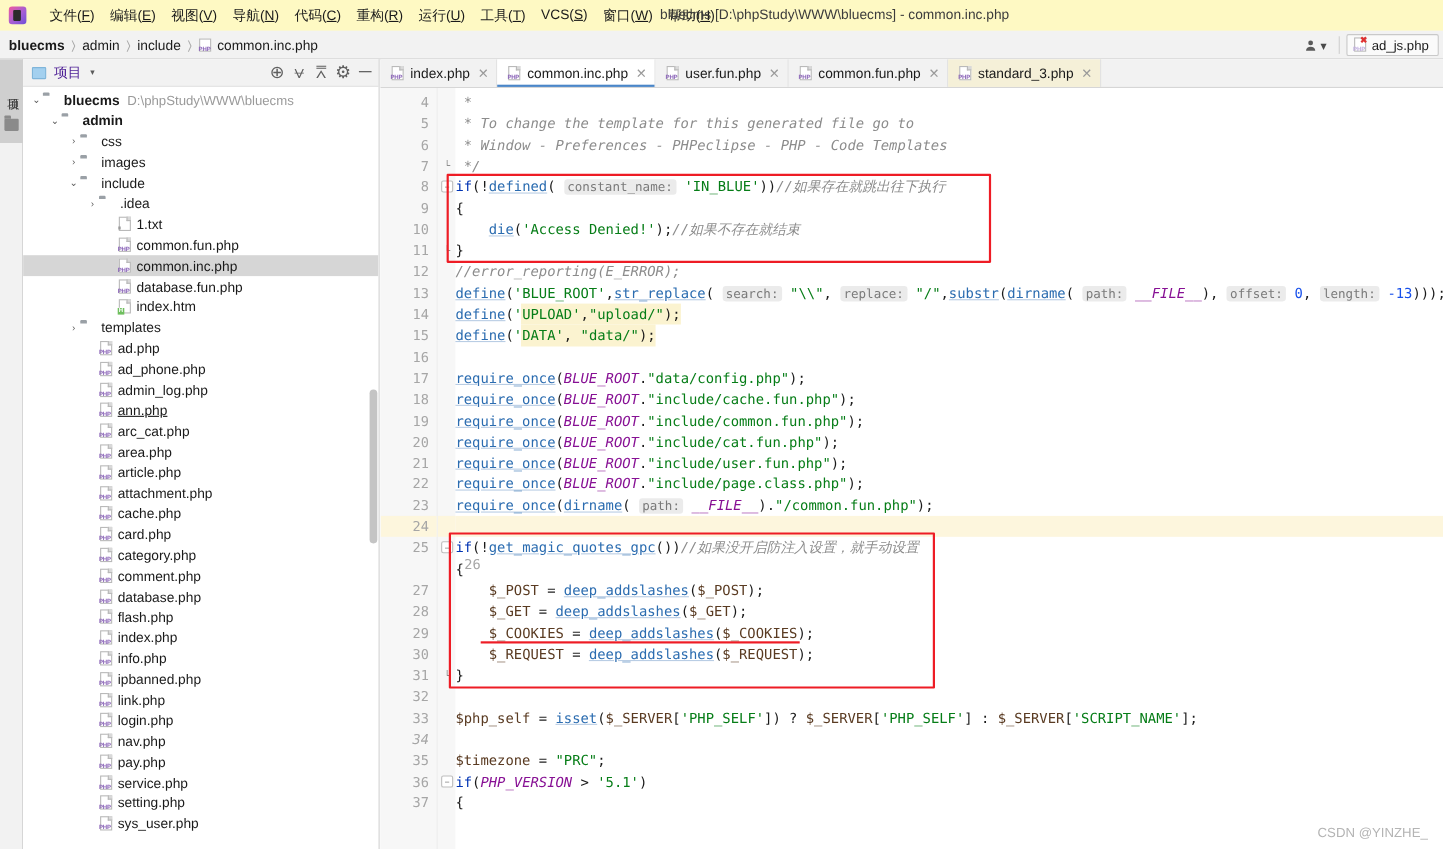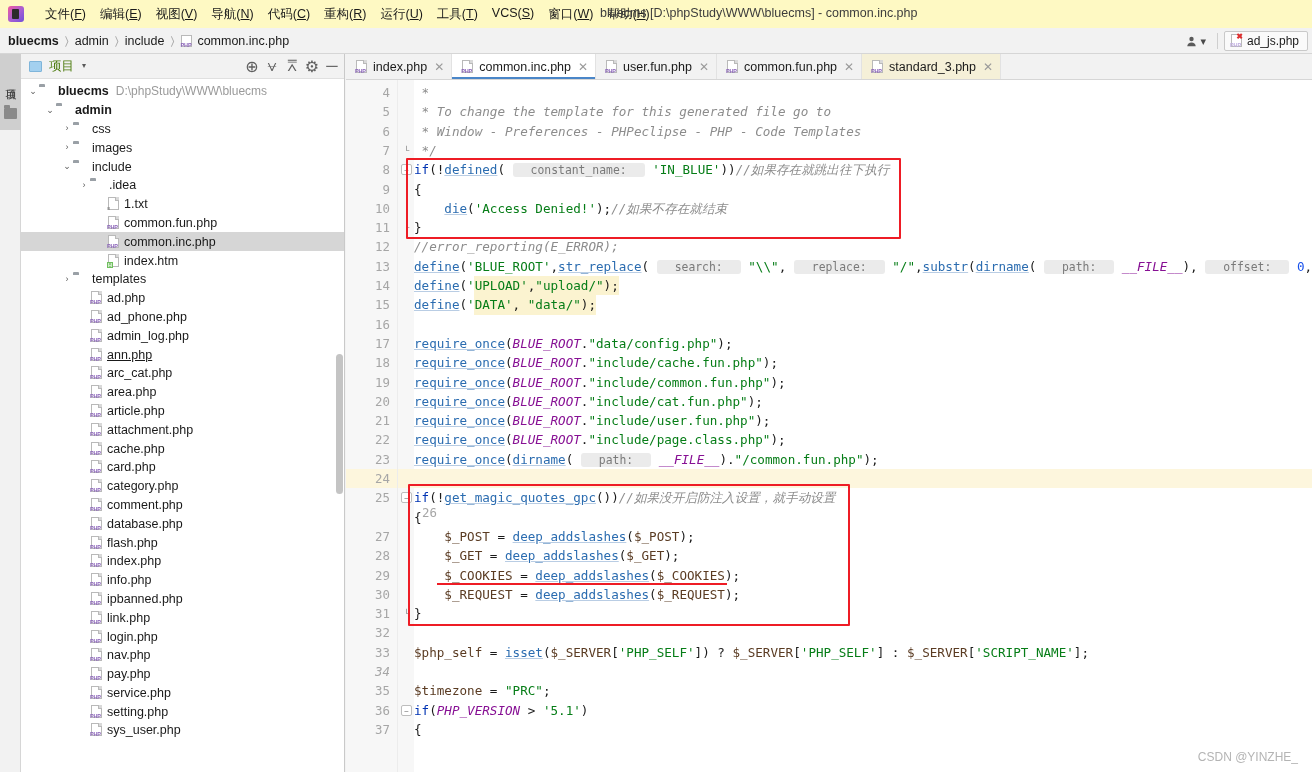--- a/index.html
+++ b/index.html
@@ -94,21 +94,21 @@
     background: #ffffff; border-right: 1px solid #c9c9c9;
   }
   .panel-head {
     height: 25px; background: #f2f2f2; border-bottom: 1px solid #e0e0e0;
     display: flex; align-items: center; padding: 0 4px 0 8px;
   }
   .panel-head-icon {
     width: 13px; height: 11px; background: #a3d0ef; border: 1px solid #7fb5da;
     border-radius: 1px; flex: none;
   }
-  .panel-title { font-size: 12.5px; color: #4d7c0f; margin-left: 7px; }
+  .panel-title { font-size: 12.5px; color: #4c1d95; margin-left: 7px; }
   .panel-caret {
     margin-left: 8px; font-size: 8px; color: #5a5a5a; line-height: 1;
   }
   .panel-tools { margin-left: auto; display: flex; align-items: center; gap: 4px; }
   .ptool { width: 16px; height: 16px; display: flex; align-items: center; justify-content: center; color: #5f5f5f; }
 
   .tree {
     position: absolute; top: 25px; left: 0; right: 0; bottom: 0;
     overflow: hidden; background: #ffffff; padding-top: 3px;
   }
@@ -212,21 +212,21 @@
   
   .k  { color: #0033b3; }           
   .fnu{ color: #2b6cb0; text-decoration: underline; text-decoration-color:#b9cde4;}
   .str{ color: #067d17; }           
   .cmt{ color: #8c8c8c; font-style: italic; }
   .num{ color: #1750eb; }
   .cnst{ color: #871094; font-style: italic; }  
   .var{ color: #5a3b22; }           
   .hint {
     color: #7a7a7a; background: #ebebeb; border-radius: 3px;
-    padding: 0 18px; font-size: 11.4px;
+    padding: 0 3px; font-size: 11.4px;
   }
 
   .foldmark {
     position: absolute; left: 3px; width: 11px; height: 11px;
     color: #6f6f6f; font-size: 8px; line-height: 11px; text-align: center;
     border: 1px solid #bdbdbd; background: #ffffff; border-radius: 2px;
   }
   .foldmark.plain { border: none; background: transparent; }
 
   
@@ -372,20 +372,29 @@
           <span class="tlabel">common.fun.php</span>
         </div>
         <div class="trow sel" style="padding-left: 74px;">
           <span class="twist"></span>
           <span class="ic ic-file">
             <span class="sheet"></span>
             <span class="fold"></span>
             <span class="tag tag-php">PHP</span>
           </span>
           <span class="tlabel">common.inc.php</span>
+        </div>
+        <div class="trow" style="padding-left: 74px;">
+          <span class="twist"></span>
+          <span class="ic ic-file">
+            <span class="sheet"></span>
+            <span class="fold"></span>
+            <span class="tag tag-php">PHP</span>
+          </span>
+          <span class="tlabel">database.fun.php</span>
         </div>
         <div class="trow" style="padding-left: 74px;">
           <span class="twist"></span>
           <span class="ic ic-file">
             <span class="sheet"></span>
             <span class="fold"></span>
             <span class="tag tag-h">H</span>
           </span>
           <span class="tlabel">index.htm</span>
         </div>

